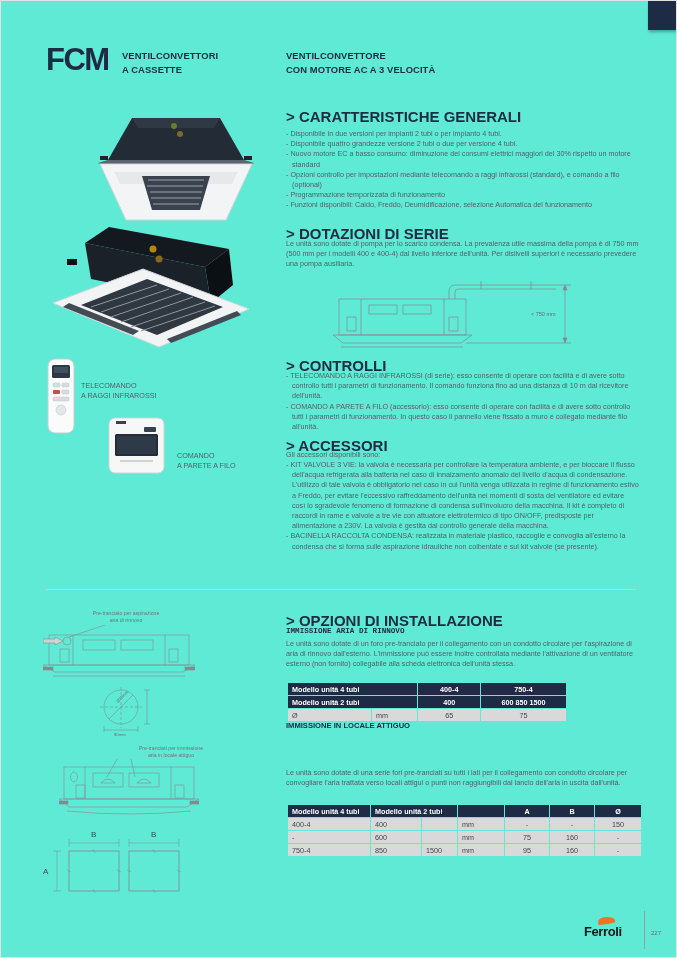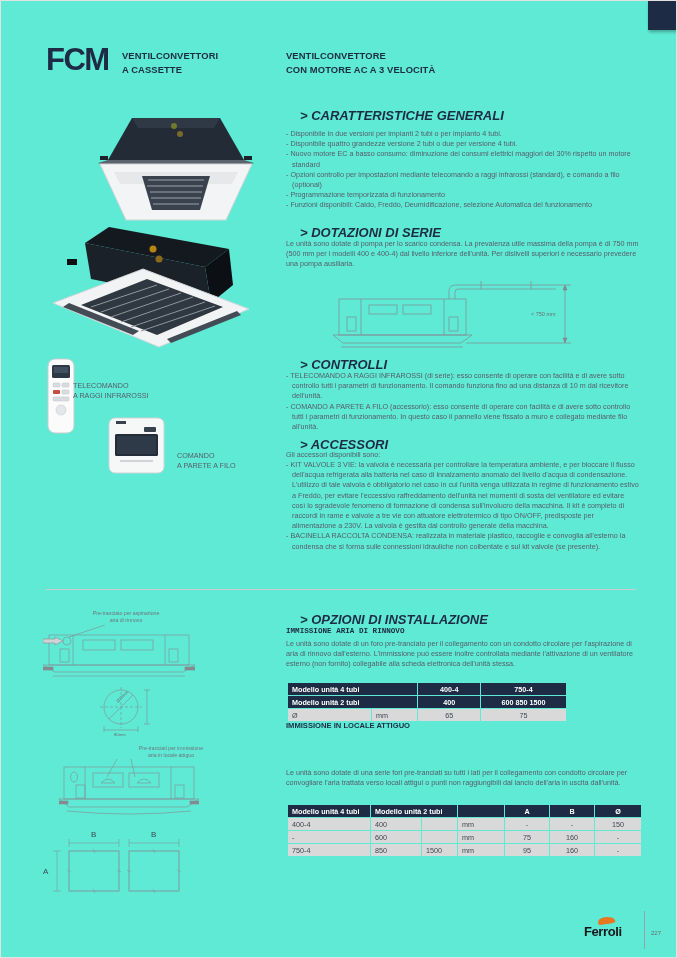--- a/index.html
+++ b/index.html
@@ -7,21 +7,21 @@
         font-family:"Liberation Sans",sans-serif;overflow:hidden;
         border:1px solid #e2e2e2;box-sizing:border-box;margin:0 auto;}
   .abs{position:absolute;}
   
   .corner-tab{left:647px;top:0;width:30px;height:29px;background:#1d2b45;
               box-shadow:1px 2px 3px rgba(0,0,0,.3);}
   
   .fcm{left:45px;top:41px;font-size:31px;font-weight:bold;color:#1d2b45;letter-spacing:-1.5px;}
   .hdr-col{font-size:9.4px;font-weight:bold;color:#1d2b45;line-height:13.5px;letter-spacing:.1px;}
   
-  .sec-title{left:299px;font-size:13px;font-weight:bold;color:#1d2b45;font-style:italic;}
+  .sec-title{left:285px;font-size:15px;font-weight:bold;color:#1d2b45;}
   .body-text{left:285px;width:353px;font-size:7.2px;line-height:10.2px;color:#565e6b;}
   .li{padding-left:6px;text-indent:-6px;}
   .subhead{left:285px;font-size:7.6px;font-weight:bold;color:#1d2b45;}
   
   .side-label{font-size:7.2px;line-height:9.5px;color:#565e6b;}
   .tiny-caption{font-size:5.2px;line-height:6.5px;color:#70767c;text-align:center;}
   
   table{position:absolute;border-collapse:separate;border-spacing:1px;table-layout:fixed;}
   td{padding:1.5px 4px;font-size:7.2px;overflow:hidden;white-space:nowrap;}
   .hd{background:#1d2b45;color:#ffffff;font-weight:bold;}
@@ -101,21 +101,21 @@
     <rect x="1" y="1" width="26" height="74" rx="7" fill="#fbfbfb" stroke="#c9cdd0" stroke-width="1"></rect>
     <rect x="5" y="7" width="18" height="13" rx="1.5" fill="#2e3844"></rect>
     <rect x="7" y="9" width="14" height="6" fill="#415060"></rect>
     <rect x="6" y="25" width="7" height="4" rx="1" fill="#d9dcdf" stroke="#bfc3c6" stroke-width=".5"></rect>
     <rect x="15" y="25" width="7" height="4" rx="1" fill="#d9dcdf" stroke="#bfc3c6" stroke-width=".5"></rect>
     <rect x="6" y="32" width="7" height="4" rx="1" fill="#c94f3f"></rect>
     <rect x="15" y="32" width="7" height="4" rx="1" fill="#d9dcdf" stroke="#bfc3c6" stroke-width=".5"></rect>
     <rect x="6" y="39" width="16" height="4" rx="1" fill="#d9dcdf" stroke="#bfc3c6" stroke-width=".5"></rect>
     <circle cx="14" cy="52" r="5" fill="#e4e7e9" stroke="#bfc3c6" stroke-width=".5"></circle>
   </svg>
-  <div class="abs side-label" style="left:72px;top:380px;">
+  <div class="abs side-label" style="left:80px;top:380px;">
     <div>TELECOMANDO</div>
     <div>A RAGGI INFRAROSSI</div>
   </div>
 
   <svg class="abs" style="left:107px;top:416px;" width="57" height="57" viewBox="0 0 57 57">
     <rect x="1" y="1" width="55" height="55" rx="6" fill="#f6f7f7" stroke="#d1d4d7" stroke-width="1"></rect>
     <rect x="8" y="4" width="10" height="3" fill="#39424c"></rect>
     <rect x="36" y="10" width="12" height="5" rx="1" fill="#39424c"></rect>
     <rect x="7" y="17" width="43" height="22" rx="1.5" fill="#242d37"></rect>
     <rect x="9" y="19" width="39" height="18" fill="#2e3a47"></rect>
@@ -166,21 +166,21 @@
   <div class="abs sec-title" style="top:356px;">&gt; CONTROLLI</div>
   <div class="abs body-text" style="top:370px;">
     <div class="li">- TELECOMANDO A RAGGI INFRAROSSI (di serie): esso consente di operare con facilità e di avere sotto controllo tutti i parametri di funzionamento. Il comando funziona fino ad una distanza di 10 m dal ricevitore dell'unità.</div>
     <div class="li">- COMANDO A PARETE A FILO (accessorio): esso consente di operare con facilità e di avere sotto controllo tutti i parametri di funzionamento. In questo caso il pannello viene fissato a muro e collegato mediante filo all'unità.</div>
   </div>
 
   <div class="abs sec-title" style="top:436px;">&gt; ACCESSORI</div>
   <div class="abs body-text" style="top:449px;">Gli accessori disponibili sono:</div>
   <div class="abs body-text" style="top:459px;">
     <div class="li">- KIT VALVOLE 3 VIE: la valvola è necessaria per controllare la temperatura ambiente, e per bloccare il flusso dell'acqua refrigerata alla batteria nel caso di innalzamento anomalo del livello d'acqua di condensazione. L'utilizzo di tale valvola è obbligatorio nel caso in cui l'unità venga utilizzata in regime di funzionamento estivo a Freddo, per evitare l'eccessivo raffreddamento dell'unità nei momenti di sosta del ventilatore ed evitare così lo sgradevole fenomeno di formazione di condensa sull'involucro della macchina. Il kit è completo di raccordi in rame e valvole a tre vie con attuatore elettrotermico di tipo ON/OFF, predisposte per alimentazione a 230V. La valvola è gestita dal controllo generale della macchina.</div>
-    <div class="li">- BACINELLA RACCOLTA CONDENSA: realizzata in materiale plastico, raccoglie e convoglia all'esterno la condensa che si forma sulle connessioni idrauliche non coibentate e sul kit valvole (se presente).</div>
+    <div class="li">- BACINELLA RACCOLTA CONDENSA: realizzata in materiale plastico, raccoglie e convoglia all'esterno la condensa che si forma sulle aspirazione idrauliche non coibentate e sul kit valvole (se presente).</div>
   </div>
 
   <div class="abs divider"></div>
 
   <div class="abs tiny-caption" style="left:55px;top:609px;width:140px;">
     <div>Pre-tranciato per aspirazione</div>
     <div>aria di rinnovo</div>
   </div>
   <svg class="abs" style="left:42px;top:624px;" width="152" height="58" viewBox="0 0 152 58">
     <g fill="none" stroke="#858b92" stroke-width=".6">

